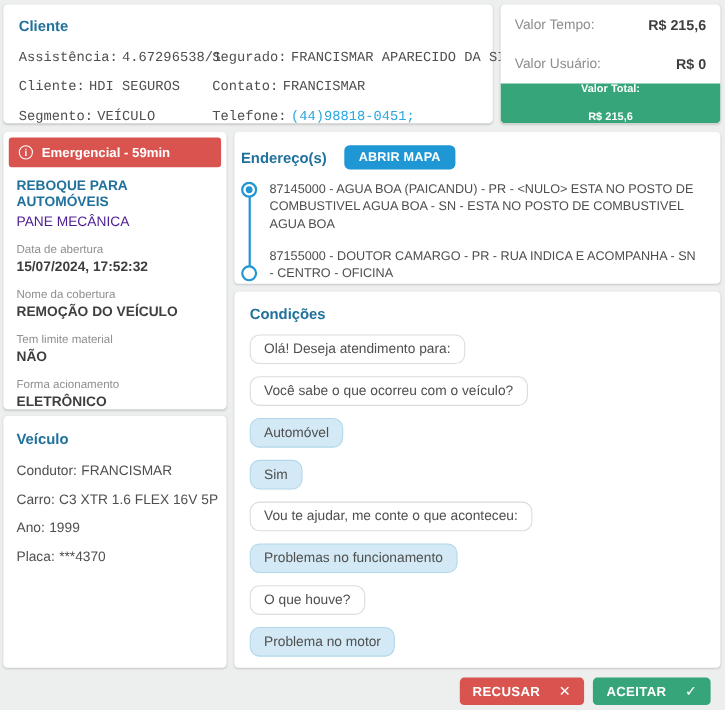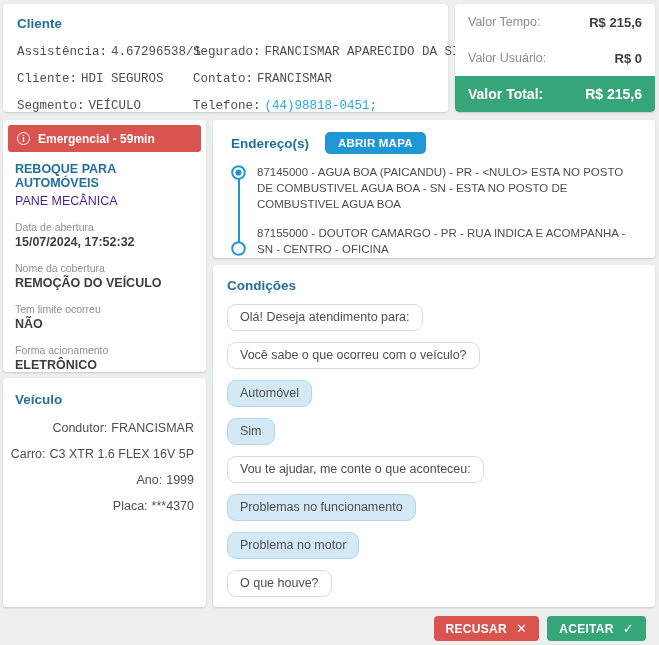--- a/index.html
+++ b/index.html
@@ -36,44 +36,44 @@
   
   .values-card { left: 455px; top: 4px; width: 200px; height: 108px; overflow: hidden; }
   .vrow { height: 36px; display: flex; align-items: center; justify-content: space-between; padding: 8px 13px; }
   .vrow .vlbl { font-size: 12.5px; color: #8d8d8d; }
   .vrow .vval { font-size: 13px; font-weight: 700; color: #3e3e3e; }
   .vtotal {
     position: absolute; left: 0; right: 0; bottom: 0; height: 36px;
     background: #36a579; color: #fff;
     display: flex; align-items: center; justify-content: space-between;
     padding: 0 13px; border-radius: 0 0 4px 4px;
-    font-size: 14px; font-weight: 700;
+    font-size: 10px; font-weight: 700; flex-direction: column;
   }
   
   .service-card { left: 3px; top: 120px; width: 203px; height: 252px; }
   .banner {
     margin: 5px; height: 27px; background: #d9534f; border-radius: 3px;
     display: flex; align-items: center; padding: 0 9px;
     color: #fff; font-size: 12px; font-weight: 700;
   }
   .info-circle {
     width: 13px; height: 13px; border: 1.4px solid #fff; border-radius: 50%;
     display: flex; align-items: center; justify-content: center;
     font-size: 9px; font-weight: 700; margin-right: 8px; flex: none;
   }
   .service-name { margin: 10px 12px 0; font-size: 12.5px; font-weight: 700; color: #20719c; }
   .service-sub  { margin: 4px 12px 0; font-size: 12.5px; color: #4c1d95; }
   .grp-label { margin: 13px 12px 0; font-size: 10.5px; color: #8f8f8f; }
   .grp-value { margin: 2px 12px 0; font-size: 12.5px; font-weight: 700; color: #3e3e3e; }
   
   .vehicle-card { left: 3px; top: 378px; width: 203px; height: 229px; padding: 14px 12px; }
-  .vehicle-card .field-row { height: 26px; justify-content: flex-end; }
+  .vehicle-card .field-row { height: 26px; }
   .vehicle-card .card-title { margin-bottom: 8px; }
   
-  .address-card { left: 213px; top: 120px; width: 442px; height: 138px; padding: 12px 18px; }
+  .address-card { left: 213px; top: 120px; width: 442px; height: 138px; padding: 12px 6px; }
   .addr-header { display: flex; align-items: center; }
   .map-btn {
     margin-left: 16px; background: #1f97d4; color: #fff; border: none; cursor: pointer;
     font-family: inherit; font-size: 11.5px; font-weight: 700;
     padding: 5px 13px; border-radius: 5px; letter-spacing: .2px;
   }
   .addr-list { position: relative; margin-top: 10px; }
   .addr-connector { position: absolute; left: 6.5px; top: 14px; bottom: 14px; width: 2px; background: #2196d3; }
   .addr-item { display: flex; gap: 11px; margin-top: 6px; position: relative; }
   .addr-item + .addr-item { margin-top: 13px; }
@@ -86,21 +86,21 @@
   .chat-list { margin-top: 11px; display: flex; flex-direction: column; align-items: flex-start; }
   .bubble {
     font-size: 12.5px; color: #4f4f4f; padding: 5px 12px 6px;
     border-radius: 9px; margin-bottom: 11px; max-width: 400px;
   }
   .bubble.question { background: #ffffff; border: 1px solid #dcdcdc; }
   .bubble.answer   { background: #d3e9f5; border: 1px solid #b2d7ea; }
   
   .footer-actions { position: absolute; top: 616px; right: 13px; display: flex; gap: 8px; }
   .action-btn {
-    height: 25px; display: flex; align-items: center; gap: 9px;
+    height: 25px; display: flex; align-items: center; gap: 17px;
     border: none; border-radius: 4px; padding: 0 12px; cursor: pointer;
     color: #fff; font-family: inherit; font-size: 12px; font-weight: 700; letter-spacing: .3px;
   }
   .btn-refuse { background: #d9534f; }
   .btn-accept { background: #36a579; }
   .btn-glyph { font-size: 13px; font-weight: 700; }
 </style>
 </head>
 <body>
 
@@ -162,21 +162,21 @@
     </div>
     <div class="service-name">REBOQUE PARA AUTOMÓVEIS</div>
     <div class="service-sub">PANE MECÂNICA</div>
 
     <div class="grp-label">Data de abertura</div>
     <div class="grp-value">15/07/2024, 17:52:32</div>
 
     <div class="grp-label">Nome da cobertura</div>
     <div class="grp-value">REMOÇÃO DO VEÍCULO</div>
 
-    <div class="grp-label">Tem limite ocorreu</div>
+    <div class="grp-label">Tem limite material</div>
     <div class="grp-value">NÃO</div>
 
     <div class="grp-label">Forma acionamento</div>
     <div class="grp-value">ELETRÔNICO</div>
   </div>
 
   <div class="card vehicle-card">
     <div class="card-title">Veículo</div>
     <div class="field-row">
       <span class="lbl">Condutor:</span>
@@ -225,22 +225,22 @@
 
   <div class="card chat-card">
     <div class="card-title">Condições</div>
     <div class="chat-list">
       <div class="bubble question">Olá! Deseja atendimento para:</div>
       <div class="bubble question">Você sabe o que ocorreu com o veículo?</div>
       <div class="bubble answer">Automóvel</div>
       <div class="bubble answer">Sim</div>
       <div class="bubble question">Vou te ajudar, me conte o que aconteceu:</div>
       <div class="bubble answer">Problemas no funcionamento</div>
+      <div class="bubble question">O que houve?</div>
       <div class="bubble answer">Problema no motor</div>
-      <div class="bubble question">O que houve?</div>
 
     </div>
   </div>
 
   <div class="footer-actions">
     <button class="action-btn btn-refuse">
       <span>RECUSAR</span>
       <span class="btn-glyph">✕</span>
     </button>
     <button class="action-btn btn-accept">

